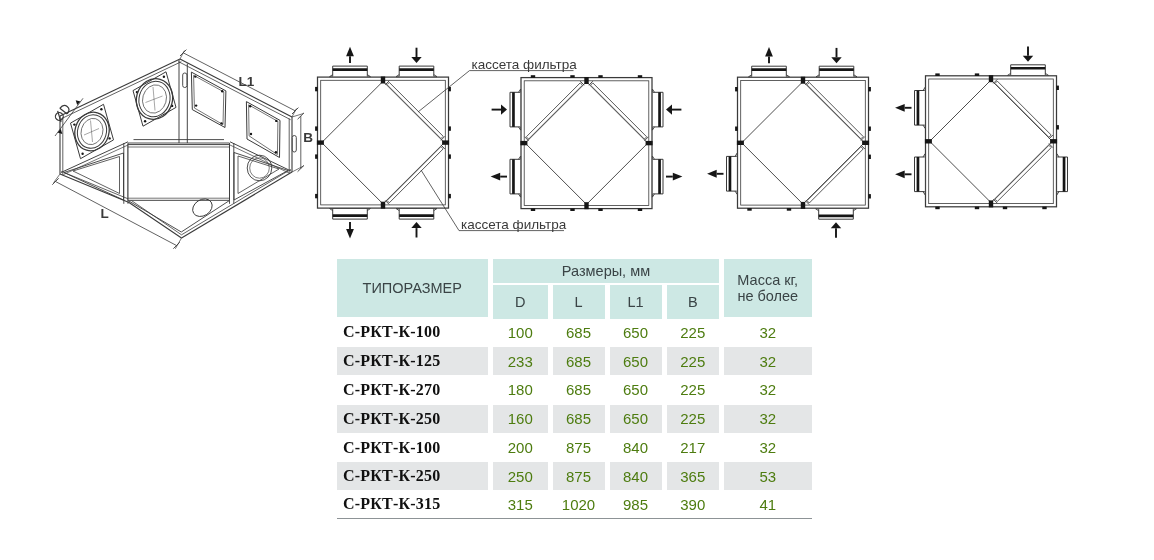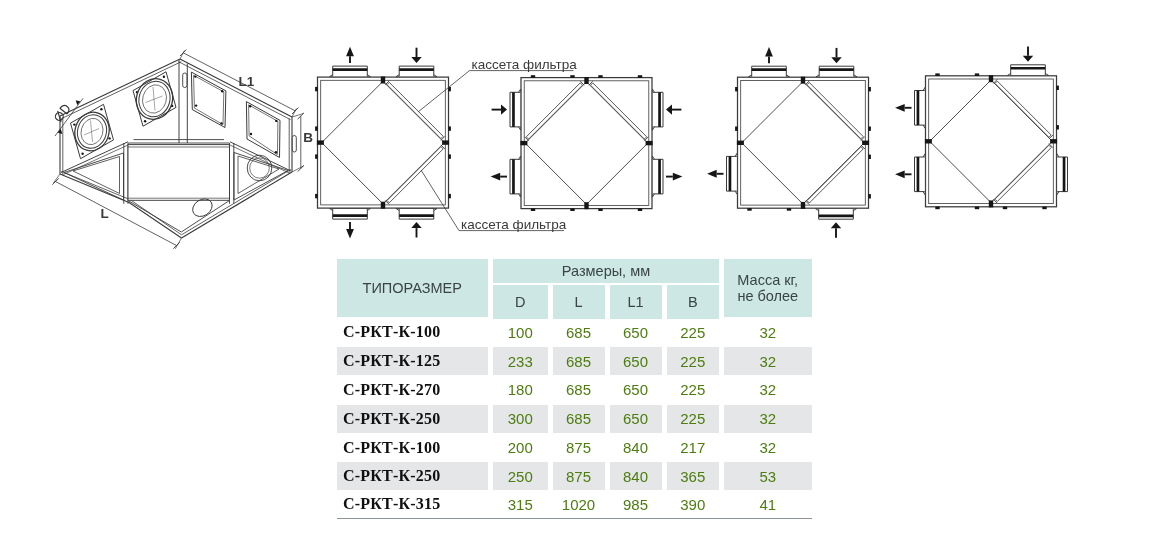--- a/index.html
+++ b/index.html
@@ -320,21 +320,21 @@
 <tr class="d">
           <td class="m">С-РКТ-К-270</td>
           <td class="n">180</td>
           <td class="n">685</td>
           <td class="n">650</td>
           <td class="n">225</td>
           <td class="n">32</td>
         </tr>
 <tr class="d g">
           <td class="m">С-РКТ-К-250</td>
-          <td class="n">300</td>
+          <td class="n">160</td>
           <td class="n">685</td>
           <td class="n">650</td>
           <td class="n">225</td>
           <td class="n">32</td>
         </tr>
 <tr class="d">
           <td class="m">С-РКТ-К-100</td>
           <td class="n">200</td>
           <td class="n">875</td>
           <td class="n">840</td>

